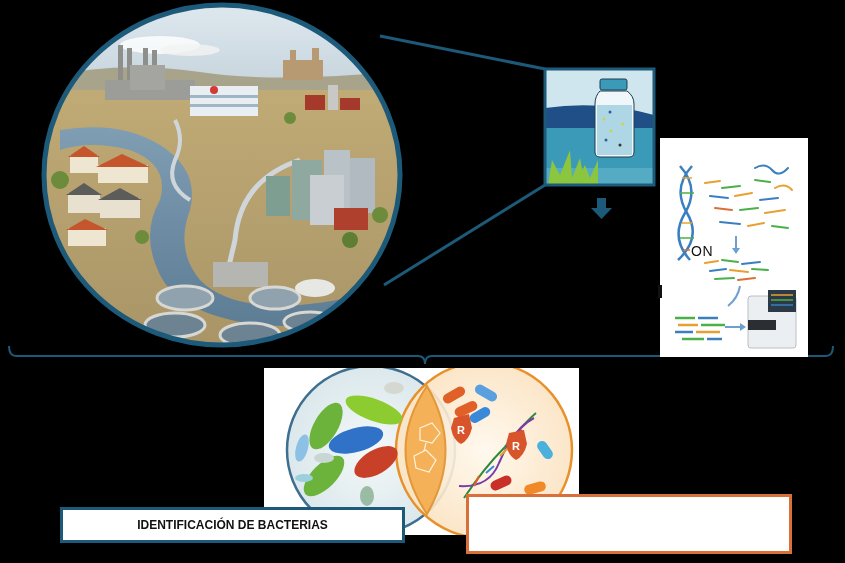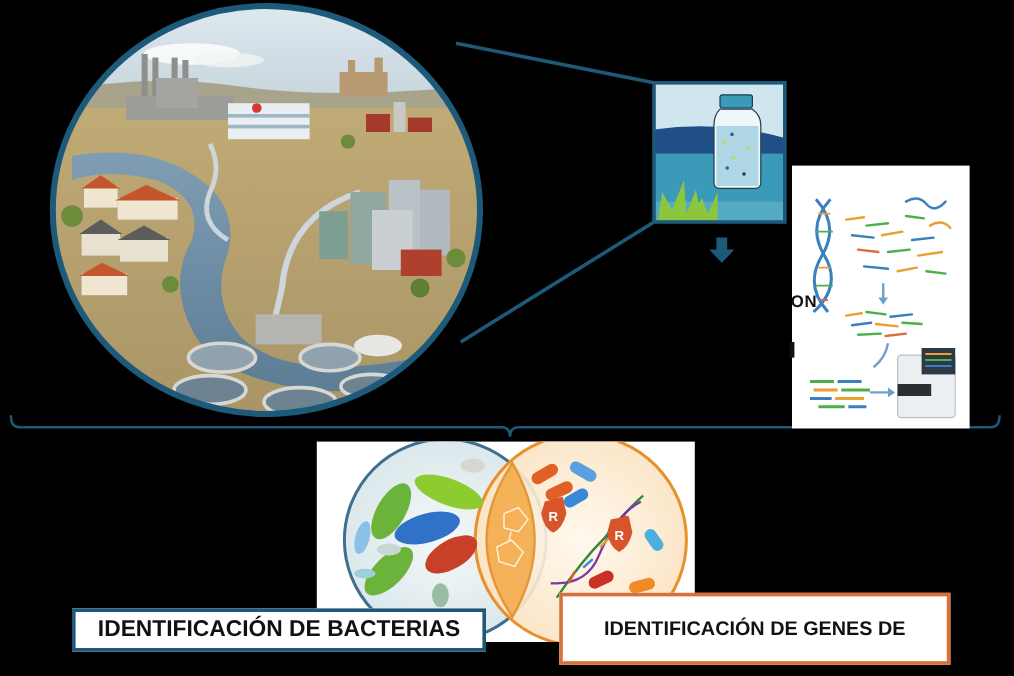--- a/index.html
+++ b/index.html
@@ -1,24 +1,24 @@
 <!DOCTYPE html>
 <html><head>
 <meta charset="utf-8">
 <style>
   html, body { margin:0; padding:0; }
   body { width:845px; height:563px; background:#000; position:relative; overflow:hidden; font-family:"Liberation Sans", sans-serif; }
   .abs { position:absolute; }
   svg { display:block; }
   .scene { left:0; top:0; width:845px; height:563px; }
   .dna-panel { left:660px; top:138px; width:148px; height:219px; background:#fff; }
-  .partial-text { font-weight:bold; font-size:14px; color:#111; letter-spacing:0.5px; }
+  .partial-text { font-weight:normal; font-size:14px; color:#111; letter-spacing:0.5px;margin-left:32px; }
   .venn-panel { left:264px; top:368px; width:315px; height:167px; background:#fff; }
   .label-box { background:#fff; display:flex; align-items:center; justify-content:center; text-align:center; font-weight:bold; color:#111; font-family:"Liberation Sans", sans-serif; }
-  .label-bacteria { left:60px; top:507px; width:339px; height:30px; border:3px solid #1d5a7a; font-size:19px; }
+  .label-bacteria { left:60px; top:507px; width:339px; height:30px; border:3px solid #1d5a7a; font-size:12px; }
   .label-genes { left:466px; top:494px; width:320px; height:54px; border:3px solid #d9703a; font-size:16.5px; line-height:22px; }
 </style>
 </head>
 <body>
 
 <svg class="abs scene" viewBox="0 0 845 563" width="845" height="563">
   <defs>
     <clipPath id="circleClip">
         <ellipse cx="222" cy="175" rx="178" ry="170"></ellipse>
       </clipPath>
@@ -273,15 +273,14 @@
       <text x="252" y="82" font-size="11" font-weight="bold" fill="#fff" text-anchor="middle" font-family="Liberation Sans, sans-serif">R</text>
     </g>
   </svg>
 </div>
 
 <div class="abs label-box label-bacteria">
   <span>IDENTIFICACIÓN DE BACTERIAS</span>
 </div>
 <div class="abs label-box label-genes">
   <div>
-    <div>IDENTIFICACIÓN DE GENES DE</div>
   </div>
 </div>
 
 </body></html>

